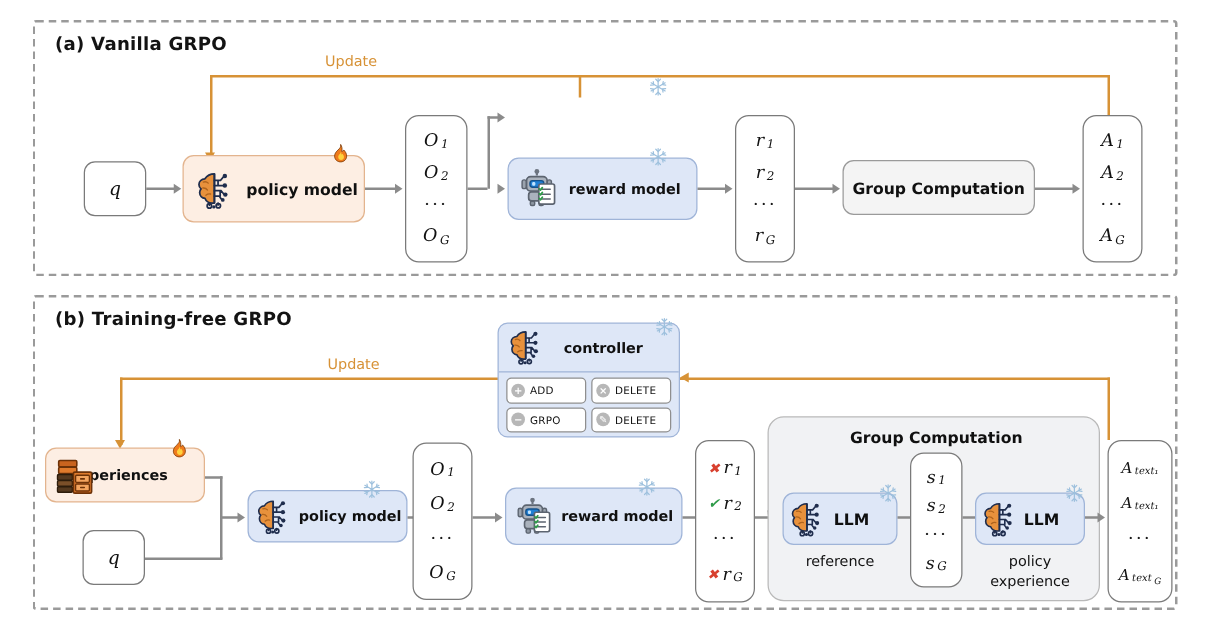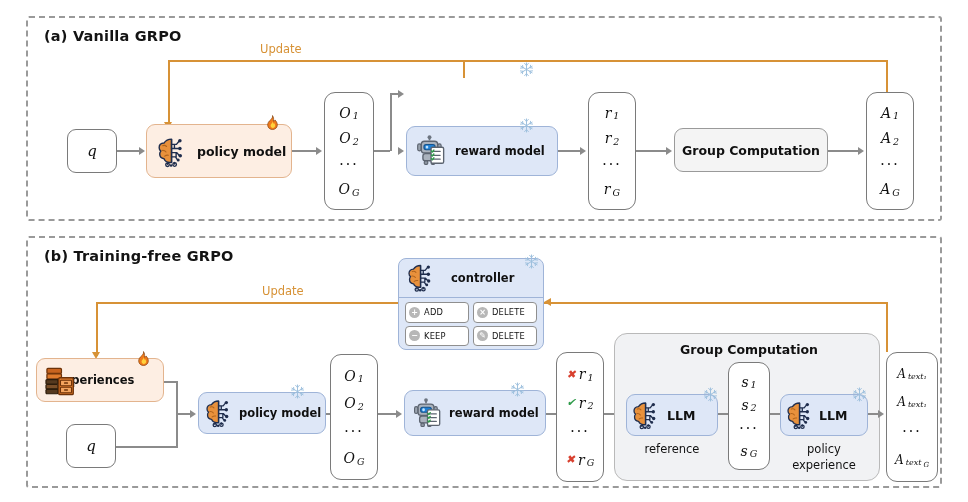--- a/index.html
+++ b/index.html
@@ -281,21 +281,21 @@
       <div class="cbtn">
         <span class="cico">+</span>
         <span class="ctxt">ADD</span>
       </div>
       <div class="cbtn">
         <span class="cico">×</span>
         <span class="ctxt">DELETE</span>
       </div>
       <div class="cbtn">
         <span class="cico">−</span>
-        <span class="ctxt">KEEP</span>
+        <span class="ctxt">GRPO</span>
       </div>
       <div class="cbtn">
         <span class="cico">✎</span>
         <span class="ctxt">DELETE</span>
       </div>
     </div>
   </div>
   <svg class="snow" style="left:524px;top:254px;" width="15" height="15" viewBox="0 0 32 32">
       <use href="#g-snow"></use>
     </svg>

